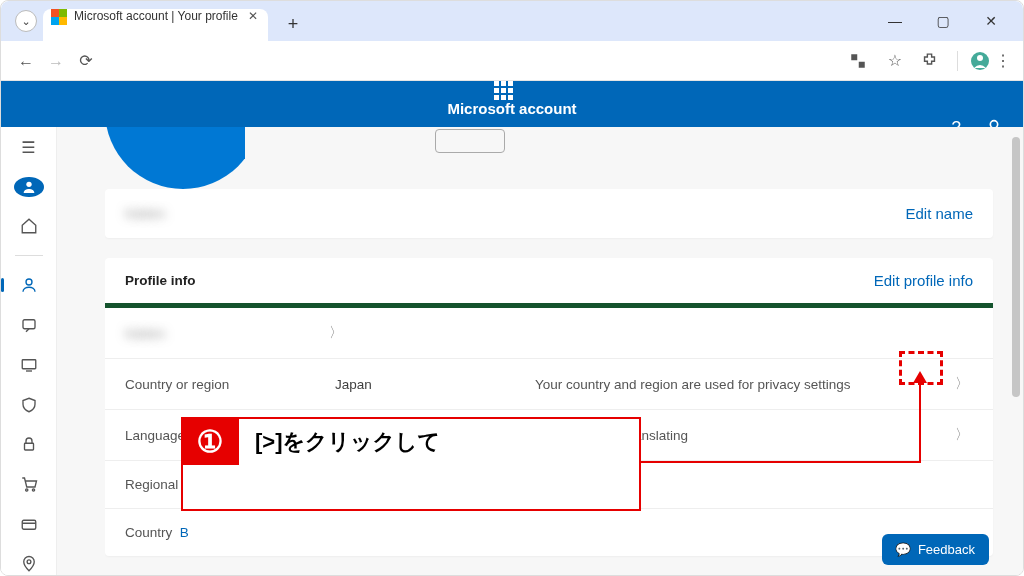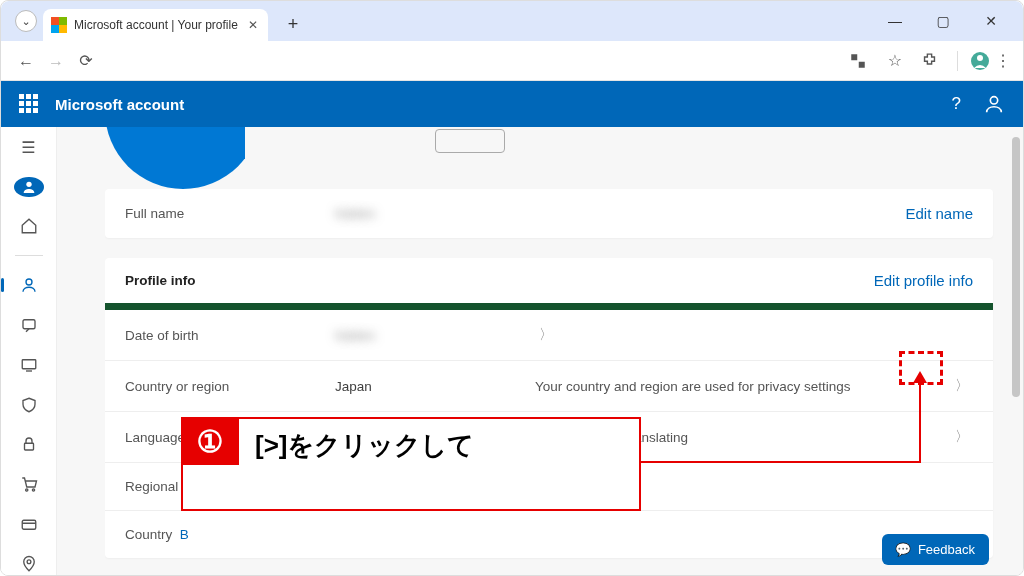--- a/index.html
+++ b/index.html
@@ -1,39 +1,39 @@
 <!DOCTYPE html>
 <html><head>
 <meta charset="utf-8">
 <style>
   * { box-sizing: border-box; margin: 0; padding: 0; }
   body { font-family: "Segoe UI", Arial, sans-serif; width: 1024px; height: 576px; background: #fff; overflow: hidden; position: relative; border: 1px solid #ddd; border-radius: 8px;}
   
   
   .titlebar { height: 40px; background: #dde7fb; display: flex; align-items: center; padding: 0 8px; border-radius: 8px 8px 0 0;}
   .tab-drop { width:22px; height:22px; display:flex; align-items:center; justify-content:center; border:1px solid #bbb; border-radius:50%; margin:0 6px; background:#fff; font-size:11px; color:#444;}
-  .tab { background:#fff; border-radius:8px 8px 0 0; height:32px; display:flex; align-items:center; padding:0 10px 0 8px; margin-top:8px; font-size:12px; color:#333;}
+  .tab { background:#fff; border-radius:8px 8px 0 0; height:32px; display:flex; padding:0 10px 0 8px; margin-top:8px; font-size:12px; color:#333;}
   .favicon { width:16px; height:16px; display:grid; grid-template-columns:8px 8px; grid-template-rows:8px 8px; margin-right:7px;}
   .fv-r{background:#f25022}.fv-g{background:#7fba00}.fv-b{background:#00a4ef}.fv-y{background:#ffb900}
   .tab-close { margin-left:10px; color:#555;}
   .tab-plus { margin-left:12px; margin-top:6px; width:26px; height:26px; display:flex; align-items:center; justify-content:center; color:#333; font-size:18px;}
   .win-ctrls { margin-left:auto; display:flex; gap:20px; padding-right:10px; color:#333;}
   .win-btn { width:28px; text-align:center; font-size:14px;}
   
   .toolbar { height:40px; background:#fff; display:flex; align-items:center; padding:0 10px; border-bottom:1px solid #e5e5e5;}
   .nav-btn { width:30px; text-align:center; color:#555; font-size:16px;}
   .nav-btn.dis { color:#bbb;}
   .url-chip { margin-left:8px; display:flex; align-items:center; color:#555; font-size:13px;}
   .site-icon { width:18px; height:18px; display:flex; align-items:center; justify-content:center; font-size:12px; margin-right:8px; color:#555;}
   .url-dark { color:#222;}
   .toolbar-right { margin-left:auto; display:flex; align-items:center; gap:16px; color:#555;}
   .t-icon { width:20px; text-align:center;}
   
   
-  .ms-header { height:46px; background:#0067b8; color:#fff; display:flex; align-items:center; padding:0 18px;}
+  .ms-header { height:46px; background:#0067b8; color:#fff; display:flex; align-items:center; padding:0 18px;flex-direction:column;}
   .waffle { width:20px; height:20px; display:grid; grid-template-columns:repeat(3,5px); grid-template-rows:repeat(3,5px); gap:2px; margin-right:16px;}
   .waffle div{background:#fff;}
   .ms-title { font-size:15px; font-weight:600;}
   .ms-header-right { margin-left:auto; display:flex; align-items:center; gap:22px;}
   .help-icon,.person-icon { font-size:17px;}
   
   
   .content-wrap { display:flex; height:calc(100% - 126px); background:#f7f7f7; position:relative;}
   .leftnav { width:56px; background:#fff; border-right:1px solid #eee; display:flex; flex-direction:column; align-items:center; padding-top:10px; gap:18px;}
   .ln-item { width:32px; height:32px; display:flex; align-items:center; justify-content:center; color:#555; font-size:16px; border-radius:4px;}
@@ -48,33 +48,33 @@
   .scroll-thumb { position:absolute; right:1px; top:10px; width:8px; height:260px; background:#c6c6c6; border-radius:4px;}
   
   .avatar-big { width:140px; height:62px; overflow:hidden; position:relative; }
   .avatar-big .circ{ width:156px; height:156px; border-radius:50%; background:#0078d4; position:absolute; bottom:0; left:0;}
   .avatar-info{ position:absolute; left:330px; top:2px; width:70px; height:24px; border:1px solid #aaa; border-radius:4px;}
   .avatar-row{position:relative; height:62px;}
   
   .card { background:#fff; border-radius:4px; margin:0 30px 20px 0; font-size:13.5px; color:#333; box-shadow:0 1px 2px rgba(0,0,0,0.04);}
   .card-row { display:flex; align-items:center; padding:16px 20px; border-bottom:1px solid #eee;}
   .card-row:last-child { border-bottom:none;}
-  .card-headrow { display:flex; align-items:center; padding:14px 20px; border-bottom:7px solid #14532d;}
+  .card-headrow { display:flex; align-items:center; padding:14px 20px; border-bottom:5px solid #14532d;}
   .label-col { width:210px; color:#555;}
   .value-col { width:200px; color:#404040; font-weight:400;}
   .value-col.blurred,.blurred { color:transparent; text-shadow:0 0 10px rgba(80,80,80,0.6); font-weight:400;}
   .desc-col { flex:1; color:#555;}
   .action-link { color:#0067b8; font-size:15px; margin-left:auto;}
   .arrow { width:22px; text-align:center; color:#888; font-size:14px;}
   .card-title { font-weight:600; color:#222;}
   
   
   .callout-box { position:absolute; left:180px; top:416px; border:2px solid #e60000; background:#fff; width:460px; height:94px; z-index:30;}
   .callout-num { position:absolute; left:-2px; top:-2px; width:58px; height:48px; background:#e60000; color:#fff; display:flex; align-items:center; justify-content:center; font-size:30px; font-weight:bold;}
-  .callout-text { padding:8px 12px 8px 72px; font-size:26px; font-weight:700; color:#000; line-height:1.4; font-family:"Yu Gothic","Meiryo",Arial,sans-serif;}
+  .callout-text { padding:8px 12px 8px 72px; font-size:22px; font-weight:700; color:#000; line-height:1.4; font-family:"Yu Gothic","Meiryo",Arial,sans-serif;}
   .callout-arrow-line { position:absolute; top:460px; left:640px; width:280px; height:2px; background:#e60000; z-index:29;}
   .callout-arrow-vert { position:absolute; top:380px; left:918px; width:2px; height:82px; background:#e60000; z-index:29;}
   .callout-arrow-head { position:absolute; top:370px; left:912px; width:0; height:0; border-left:7px solid transparent; border-right:7px solid transparent; border-bottom:12px solid #e60000; z-index:29;}
   .highlight-box { position:absolute; left:898px; top:350px; width:44px; height:34px; border:3px dashed #e60000; z-index:28;}
   
   
   .feedback-btn { position:absolute; right:34px; bottom:10px; background:#0067b8; color:#fff; padding:8px 14px; border-radius:6px; font-size:13px; display:flex; align-items:center; gap:6px; z-index:10;}
   svg{display:block}
 </style>
 </head>
@@ -220,33 +220,31 @@
     <div class="scroll-area">
       <div class="avatar-row">
         <div class="avatar-big">
             <div class="circ"></div>
           </div>
         <div class="avatar-info"></div>
       </div>
 
       <div class="card">
         <div class="card-row">
-          <div class="label-col">Full name</div>
           <div class="value-col blurred">hidden</div>
           <div class="action-link">Edit name</div>
         </div>
       </div>
 
       <div class="card">
         <div class="card-headrow">
           <div class="card-title">Profile info</div>
           <div class="action-link">Edit profile info</div>
         </div>
         <div class="card-row">
-          <div class="label-col">Date of birth</div>
           <div class="value-col blurred">hidden</div>
           <div class="arrow">〉</div>
         </div>
         <div class="card-row">
           <div class="label-col">Country or region</div>
           <div class="value-col">Japan</div>
           <div class="desc-col">Your country and region are used for privacy settings</div>
           <div class="arrow">〉</div>
         </div>
         <div class="card-row">

